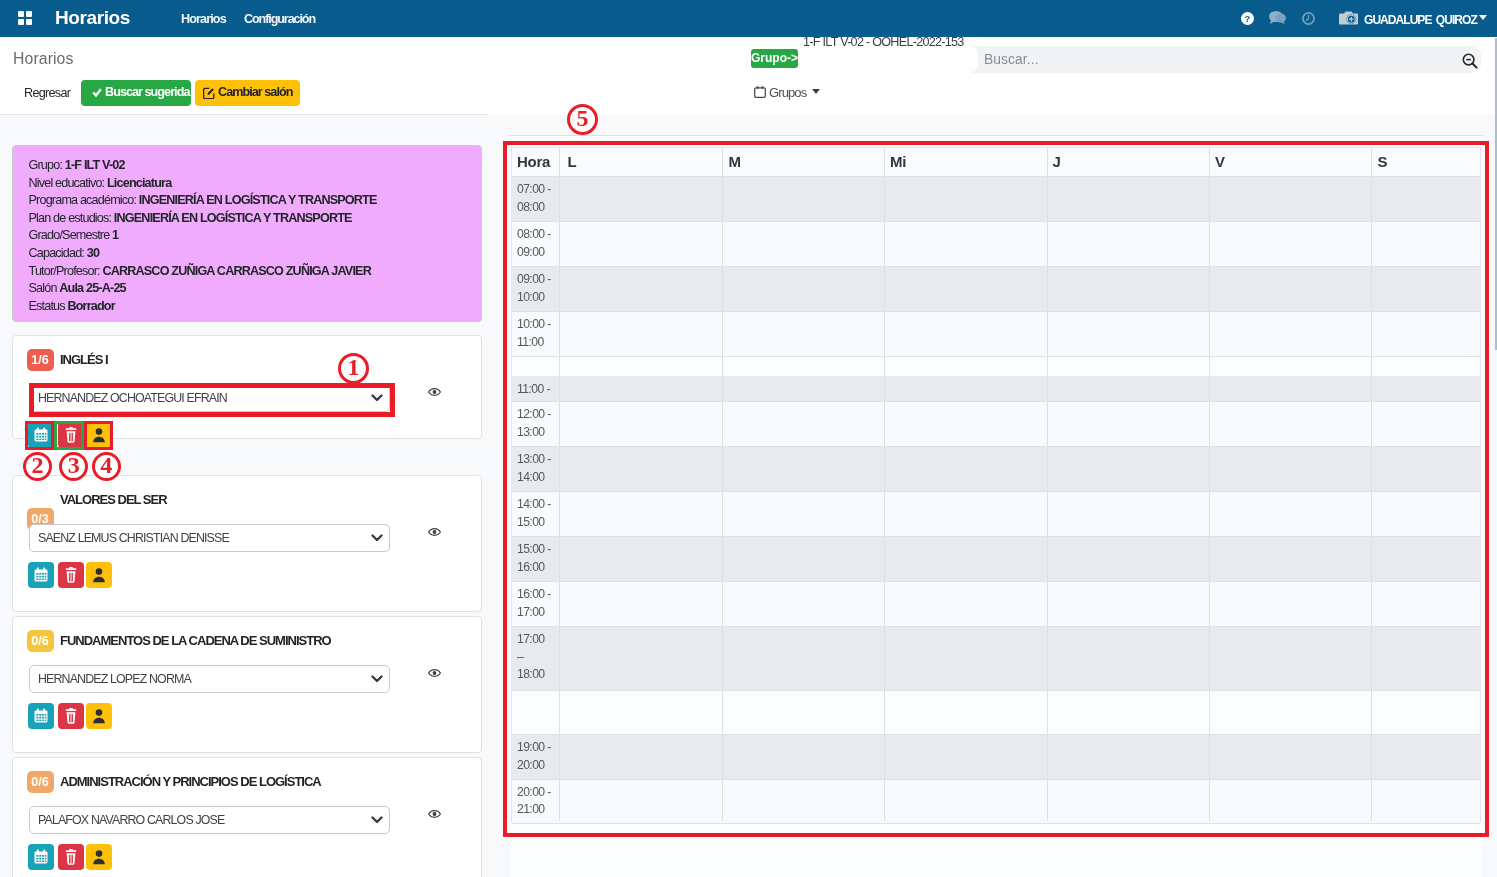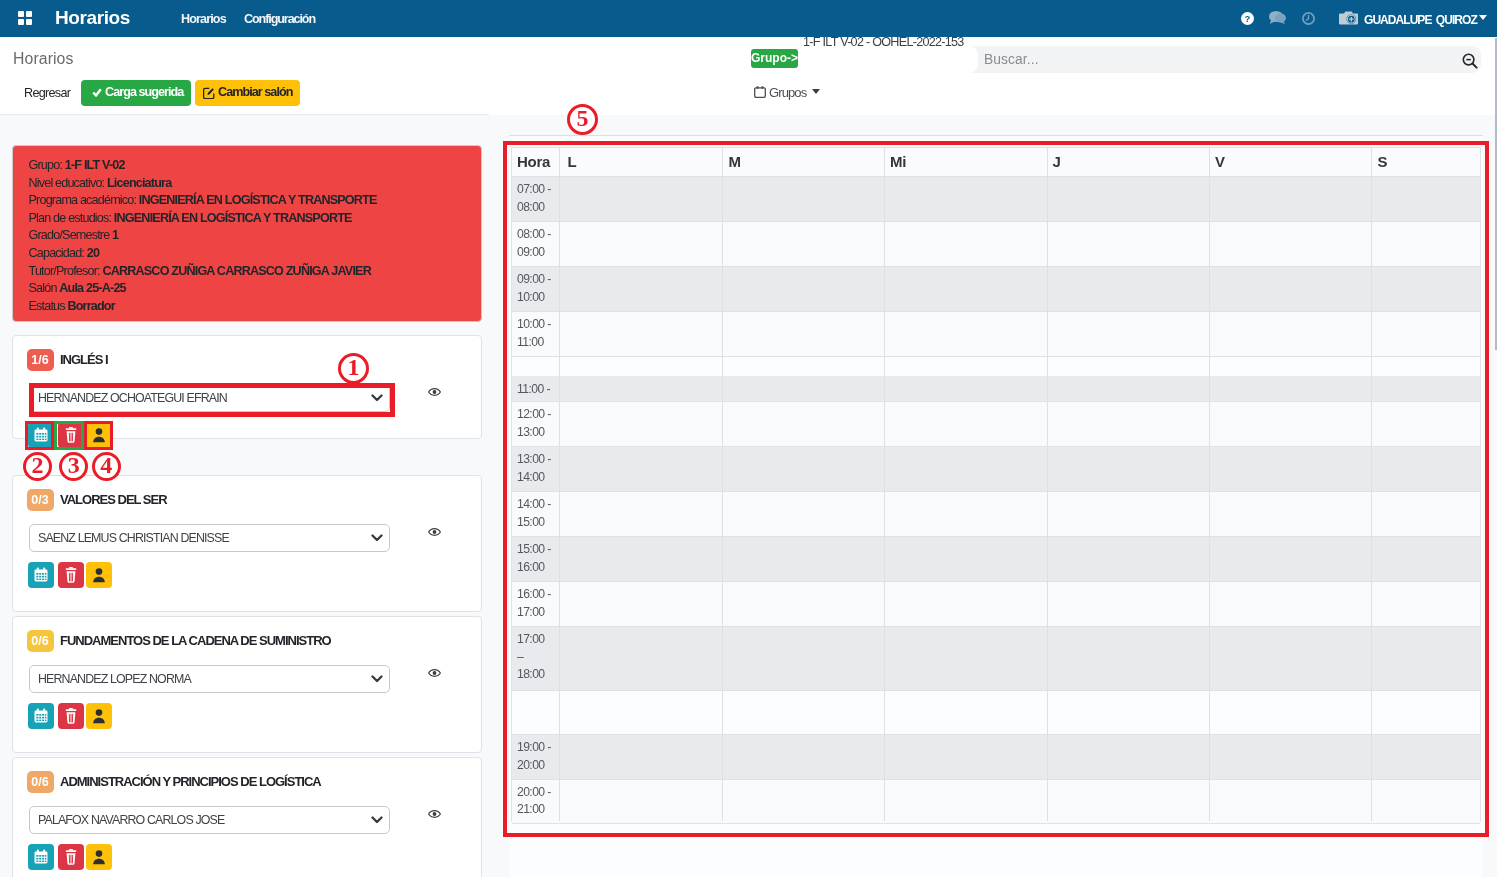--- a/index.html
+++ b/index.html
@@ -20,21 +20,21 @@
 #btn-yellow { left:195px; width:105px; background:#ffc107; color:#212529; }
 #divline { left:0; top:114px; width:489px; height:1px; background:#e7e9ec; }
 
 #searchbg { left:748px; top:46px; width:733px; height:26.5px; background:#f1f3f4; border-radius:9px; }
 #searchwhite { left:748px; top:46px; width:230px; height:26.5px; background:#fff; border-radius:9px; }
 #grupobadge { left:751px; top:49px; width:47px; height:19px; background:#28a745; color:#fff; font-size:12px; font-weight:bold; border-radius:3px; text-align:center; line-height:19px; }
 #grptext { left:803px; top:35px; font-size:12.6px; letter-spacing:-0.72px; color:#3c4043; }
 #buscar { left:984px; top:52px; font-size:13.8px; color:#878d92; letter-spacing:0.1px; }
 #grupos { left:769px; top:85px; font-size:13px; color:#495057; letter-spacing:-0.9px; }
 
-#infocard { left:12px; top:145px; width:470px; height:177px; background:#ef4444; border:1px solid #c9cccf; border-radius:4px; color:#212529; font-size:12.6px; line-height:17.6px; padding:11px 15.5px; letter-spacing:-0.82px; white-space:nowrap; }
+#infocard { left:12px; top:145px; width:470px; height:177px; background:#f0abfc; border:1px solid #c9cccf; border-radius:4px; color:#212529; font-size:12.6px; line-height:17.6px; padding:11px 15.5px; letter-spacing:-0.82px; white-space:nowrap; }
 
 .card { left:12px; width:470px; background:#fff; border:1px solid #dfe2e6; border-radius:4px; }
 .badge { left:13.5px; top:13px; width:27px; height:22px; border-radius:5px; color:#fff; font-size:12.5px; font-weight:bold; text-align:center; line-height:22px; position:absolute; }
 .ctitle { left:47px; top:15.5px; font-size:13px; font-weight:bold; color:#212529; position:absolute; letter-spacing:-1.0px; }
 .sel { left:16px; top:48px; width:361px; height:28px; background:#fff; border:1px solid #c6cacd; border-radius:5px; position:absolute; font-size:12.4px; color:#3f4347; line-height:26px; padding-left:8px; letter-spacing:-0.85px; }
 .chev { position:absolute; right:6px; top:9px; }
 .eye { left:415px; top:52px; position:absolute; }
 .bt { position:absolute; top:86px; width:26px; height:26px; border-radius:4px; }
 .bt-cal { left:15px; background:#17a2b8; }
 .bt-del { left:45px; background:#dc3545; }
@@ -59,36 +59,36 @@
 </head>
 <body>
 <div class="abs" id="hdr"></div>
 <div class="abs" id="nav"></div>
 <div class="abs" id="brand">Horarios</div>
 <div class="abs navlink" style="left:181px;letter-spacing:-0.87px;">Horarios</div>
 <div class="abs navlink" style="left:244px;letter-spacing:-1.1px;">Configuración</div>
 <div class="abs" id="uname">GUADALUPE QUIROZ</div>
 <div class="abs" id="ptitle">Horarios</div>
 <div class="abs" id="back">Regresar</div>
-<div class="abs btn" id="btn-green"><span style="margin-left:24px;">Carga sugerida</span></div>
+<div class="abs btn" id="btn-green"><span style="margin-left:24px;">Buscar sugerida</span></div>
 <div class="abs btn" id="btn-yellow"><span style="margin-left:23px;">Cambiar salón</span></div>
 <div class="abs" id="divline"></div>
 <div class="abs" id="searchbg"></div>
 <div class="abs" id="searchwhite"></div>
 <div class="abs" id="grupobadge">Grupo-&gt;</div>
 <div class="abs" id="grptext">1-F ILT V-02 - OOHEL-2022-153</div>
 <div class="abs" id="buscar">Buscar...</div>
 <div class="abs" id="grupos">Grupos</div>
 <div class="abs" id="infocard">
 Grupo: <b>1-F ILT V-02</b><br>
 Nivel educativo: <b>Licenciatura</b><br>
 Programa académico: <b>INGENIERÍA EN LOGÍSTICA Y TRANSPORTE</b><br>
 Plan de estudios: <b>INGENIERÍA EN LOGÍSTICA Y TRANSPORTE</b><br>
 Grado/Semestre <b>1</b><br>
-Capacidad: <b>20</b><br>
+Capacidad: <b>30</b><br>
 Tutor/Profesor: <b>CARRASCO ZUÑIGA CARRASCO ZUÑIGA JAVIER</b><br>
 Salón <b>Aula 25-A-25</b><br>
 Estatus <b>Borrador</b>
 </div>
 <div class="abs" id="rpanel"></div>
 <div class="abs card" style="top:335px;height:104px;">
     <div class="badge" style="background:#ee5e50;">1/6</div>
     <div class="ctitle">INGLÉS I</div>
     <div class="sel">HERNANDEZ OCHOATEGUI EFRAIN<svg class="chev" width="12" height="8" viewBox="0 0 12 8">
         <path d="M1.5 1.5 L6 6 L10.5 1.5" fill="none" stroke="#343a40" stroke-width="2.3" stroke-linecap="round" stroke-linejoin="round"></path>
@@ -125,21 +125,21 @@
           <line x1="13" y1="10.8" x2="13" y2="19.4"></line>
           <line x1="14.7" y1="10.8" x2="14.4" y2="19.4"></line>
         </g>
       </svg></div>
     <div class="bt bt-usr"><svg width="26" height="26" viewBox="0 0 26 26">
         <circle cx="13" cy="9.6" r="3.3" fill="#2b2f33"></circle>
         <path d="M7.2 20.2 c0-3.3 2.6-5.4 5.8-5.4 s5.8 2.1 5.8 5.4 z" fill="#2b2f33"></path>
       </svg></div>
   </div>
 <div class="abs card" style="top:475px;height:137px;">
-    <div class="badge" style="background:#f0a868;">0/3</div>
+    <div class="badge" style="background:#f0a868;margin-top:19px;">0/3</div>
     <div class="ctitle">VALORES DEL SER</div>
     <div class="sel">SAENZ LEMUS CHRISTIAN DENISSE<svg class="chev" width="12" height="8" viewBox="0 0 12 8">
         <path d="M1.5 1.5 L6 6 L10.5 1.5" fill="none" stroke="#343a40" stroke-width="2.3" stroke-linecap="round" stroke-linejoin="round"></path>
       </svg></div>
     <svg class="eye" width="13" height="8" viewBox="0 0 13 8">
       <path d="M6.5 0.7 C3.4 0.7 1.3 2.9 0.6 4 C1.3 5.1 3.4 7.3 6.5 7.3 C9.6 7.3 11.7 5.1 12.4 4 C11.7 2.9 9.6 0.7 6.5 0.7 Z" fill="none" stroke="#3c4043" stroke-width="1.2"></path>
       <circle cx="6.5" cy="4" r="1.9" fill="#3c4043"></circle>
     </svg>
     <div class="bt bt-cal"><svg width="26" height="26" viewBox="0 0 26 26">
         <rect x="6.5" y="7.5" width="13" height="12" rx="1.4" fill="#fff"></rect>

